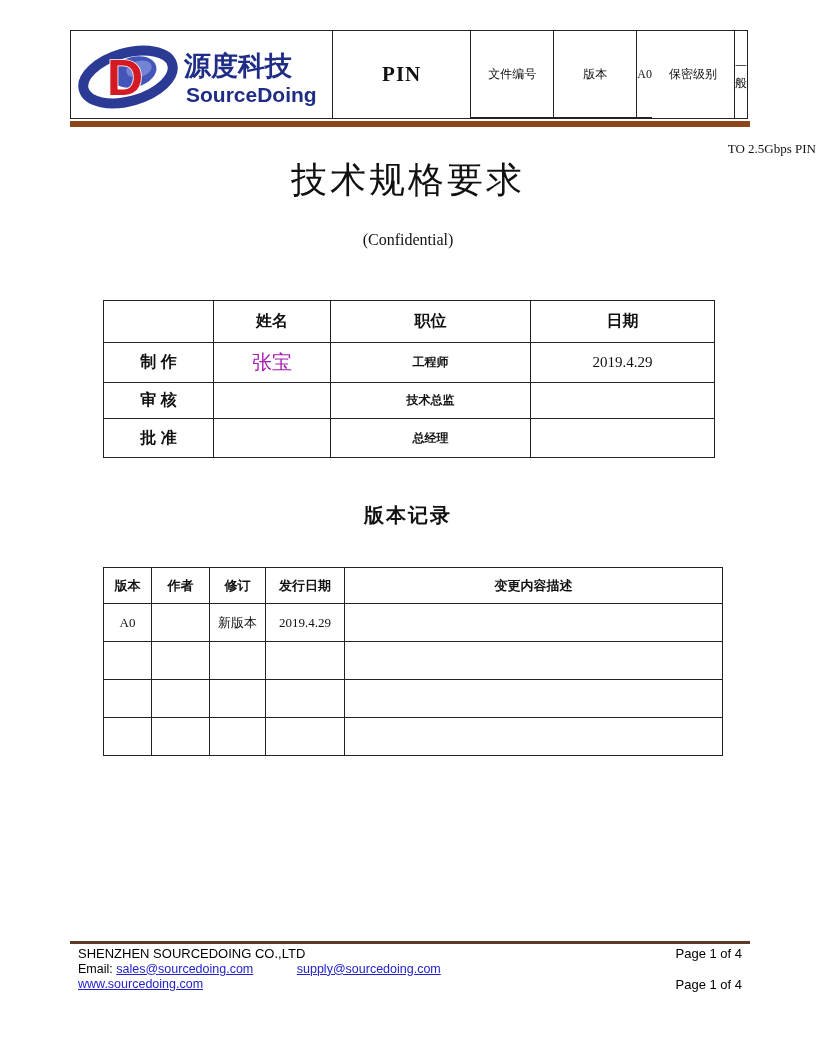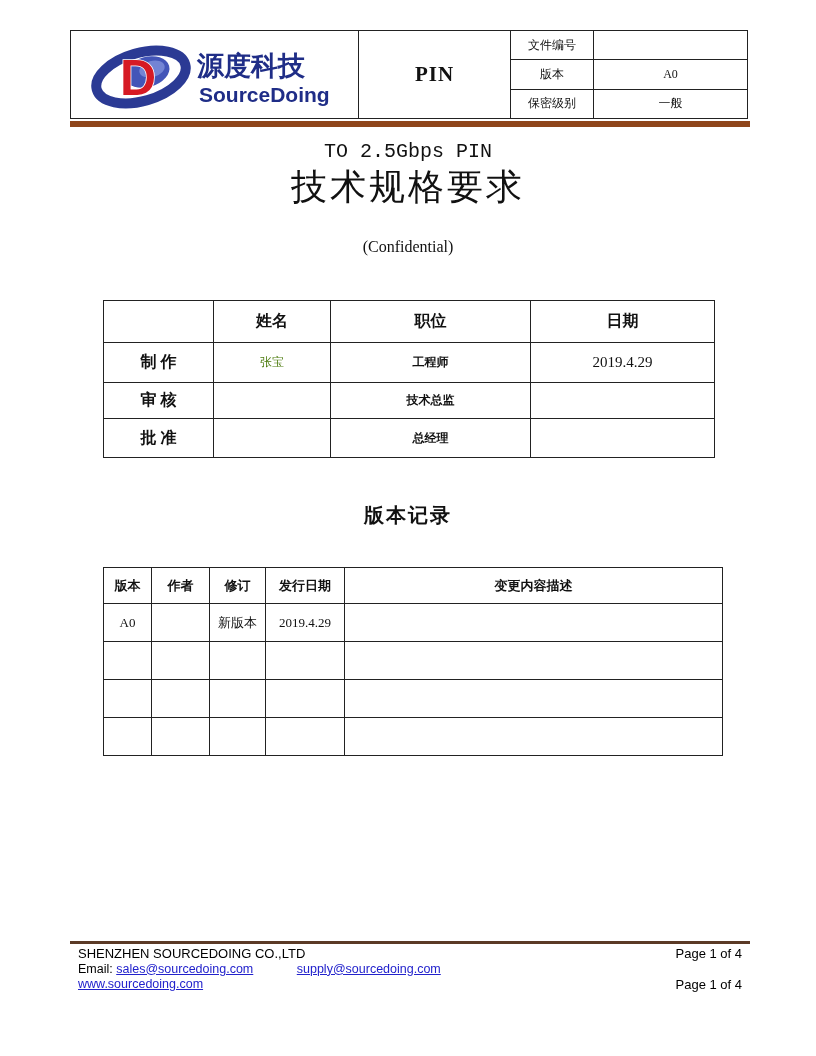--- a/index.html
+++ b/index.html
@@ -9,43 +9,43 @@
     margin:0 auto;overflow:hidden;
   }
   
   .header-table{
     position:absolute;left:70px;top:30px;width:678px;height:89px;
     display:flex;border:1px solid #222;box-sizing:border-box;background:#fff;
   }
   .logo-cell{width:287px;border-right:1px solid #222;display:flex;align-items:center;justify-content:center;}
   .pin-cell{width:151px;border-right:1px solid #222;display:flex;align-items:center;justify-content:center;
     font-weight:bold;font-size:21px;letter-spacing:1px;}
-  .field-col{flex:1;display:flex;flex-direction:column;}
+  .field-col{flex:1;display:flex;flex-direction:row;}
   .field-row{flex:1;display:flex;border-bottom:1px solid #222;}
   .field-row:last-child{border-bottom:none;}
   .field-label{width:82px;border-right:1px solid #222;display:flex;align-items:center;justify-content:center;font-size:12px;}
   .field-value{flex:1;display:flex;align-items:center;justify-content:center;font-size:12px;}
   .accent-line{position:absolute;left:70px;top:121px;width:680px;height:6px;background:#8F451A;}
   
   .title-block{position:absolute;left:0;top:136px;width:100%;text-align:center;}
   .t-model{font-family:"Liberation Sans","DejaVu Sans",sans-serif;font-weight:bold;font-size:30px;line-height:1.05;}
-  .t-sub{font-family:Liberation Mono, monospace;font-size:20px;margin-top:6px;line-height:1;}
+  .t-sub{font-family:Liberation Serif, serif;font-size:13px;margin-top:6px;line-height:1;text-align:right;}
   .t-doc{font-size:36px;margin-top:6px;letter-spacing:3px;line-height:1.1;}
   .t-conf{font-size:16px;margin-top:31px;line-height:1;}
   
   table{border-collapse:collapse;table-layout:fixed;}
   td,th{border:1px solid #222;text-align:center;vertical-align:middle;padding:0;overflow:hidden;}
   .approval-table{position:absolute;left:103px;top:300px;width:607px;}
   .approval-table .c0{width:109px;}.approval-table .c1{width:116px;}
   .approval-table .c2{width:199px;}.approval-table .c3{width:183px;}
-  .hdr,.role,.pos{font-family:Liberation Serif, serif;font-weight:bold;}
+  .hdr,.role,.pos{font-family:Liberation Sans, sans-serif;font-weight:bold;}
   .hdr{font-size:16px;}
   .role{font-size:16px;}
   .pos{font-size:12px;}
-  .name{font-size:12px;color:#4d7c0f;}
+  .name{font-size:20px;color:#a21caf;}
   .date{font-size:15px;}
   .version-heading{position:absolute;left:0;top:502px;width:100%;text-align:center;
     font-family:"Liberation Sans","DejaVu Sans",sans-serif;font-weight:bold;font-size:20px;letter-spacing:2px;}
   .version-table{position:absolute;left:103px;top:567px;width:614px;}
   .version-table .v0{width:47px;}.version-table .v1{width:57px;}.version-table .v2{width:55px;}
   .version-table .v3{width:78px;}.version-table .v4{width:377px;margin-left:34px;}
   .vhdr{font-family:"Liberation Sans","DejaVu Sans",sans-serif;font-weight:bold;font-size:13px;}
   .vcell{font-size:13px;}
   
   .footer-line{position:absolute;left:70px;top:941px;width:680px;height:3px;background:#5B3A26;}

